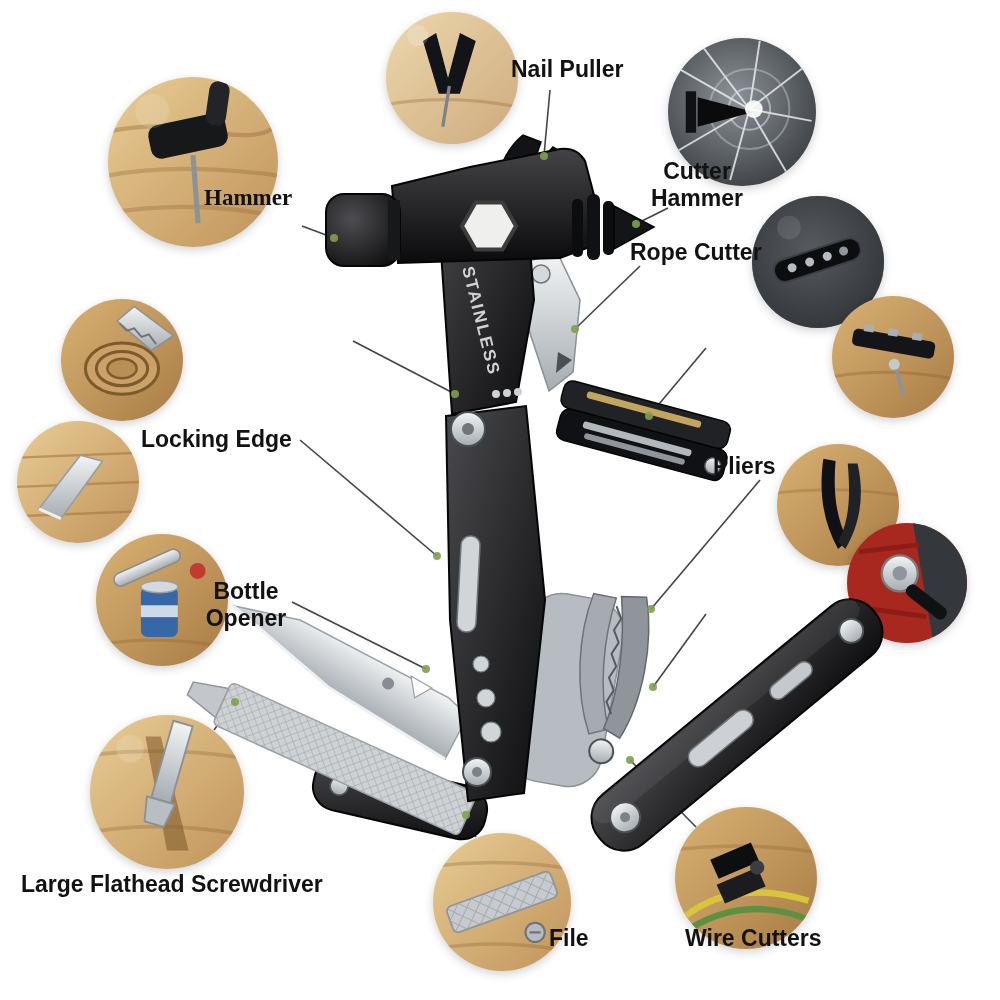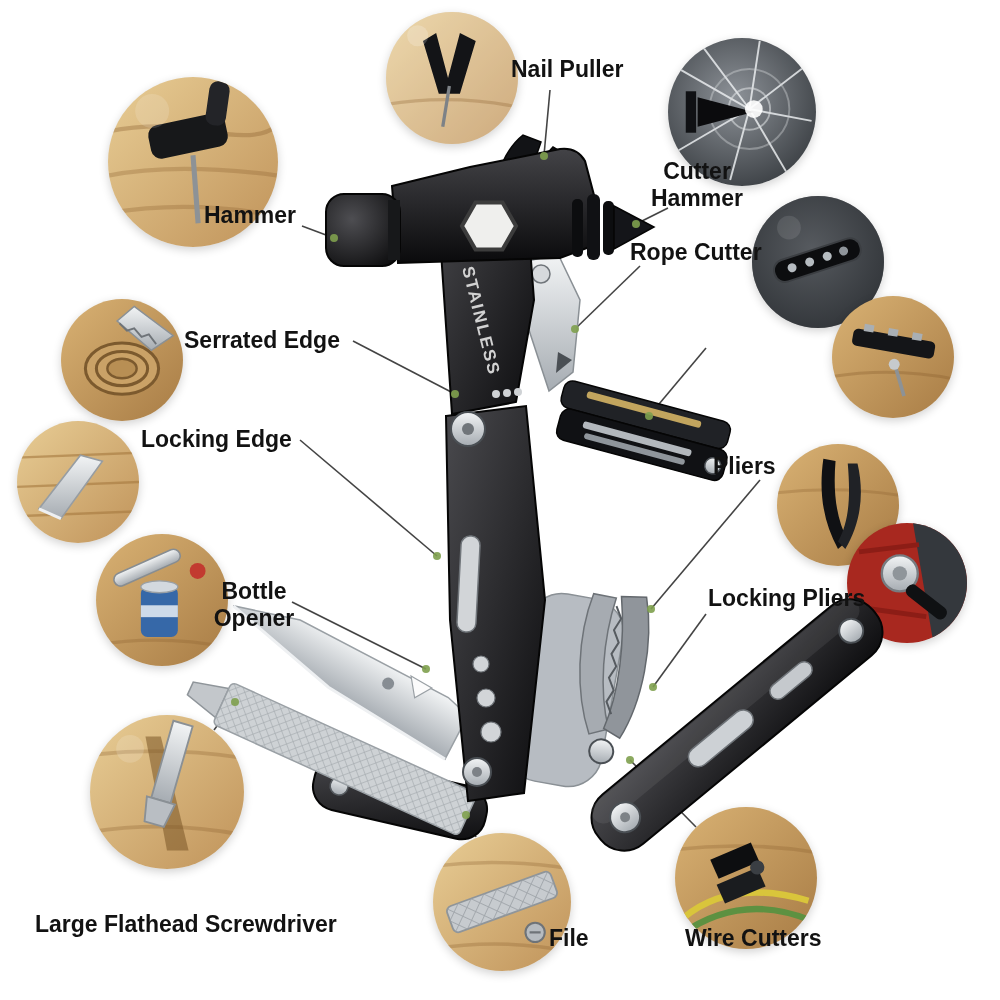--- a/index.html
+++ b/index.html
@@ -355,25 +355,23 @@
         <circle cx="651" cy="609" r="4"></circle>
       <circle cx="426" cy="669" r="4"></circle>
         <circle cx="653" cy="687" r="4"></circle>
       <circle cx="235" cy="702" r="4"></circle>
         <circle cx="466" cy="815" r="4"></circle>
       <circle cx="630" cy="760" r="4"></circle>
     </g>
   </svg>
 
   <div class="lbl" style="left:511px;top:56px;">Nail Puller</div>
-  <div class="lbl" style="left:204px;top:202px;">Hammer</div>
+  <div class="lbl" style="left:204px;top:184px;font-family:Liberation Serif, serif;">Hammer</div>
   <div class="lbl center" style="left:647px;top:158px;width:100px;">Cutter Hammer</div>
   <div class="lbl" style="left:630px;top:239px;">Rope Cutter</div>
-  <div class="lbl" style="left:184px;top:327px;">Serrated Edge</div>
   <div class="lbl" style="left:141px;top:426px;">Locking Edge</div>
   <div class="lbl" style="left:713px;top:453px;">Pliers</div>
-  <div class="lbl center" style="left:198px;top:578px;width:96px;margin-left:8px;">Bottle Opener</div>
-  <div class="lbl" style="left:708px;top:585px;">Locking Pliers</div>
-  <div class="lbl" style="left:35px;top:871px;margin-top:40px;">Large Flathead Screwdriver</div>
+  <div class="lbl center" style="left:198px;top:578px;width:96px;">Bottle Opener</div>
+  <div class="lbl" style="left:21px;top:871px;">Large Flathead Screwdriver</div>
   <div class="lbl" style="left:549px;top:925px;">File</div>
   <div class="lbl" style="left:685px;top:925px;">Wire Cutters</div>
 
 </div>
 
 </body></html>

